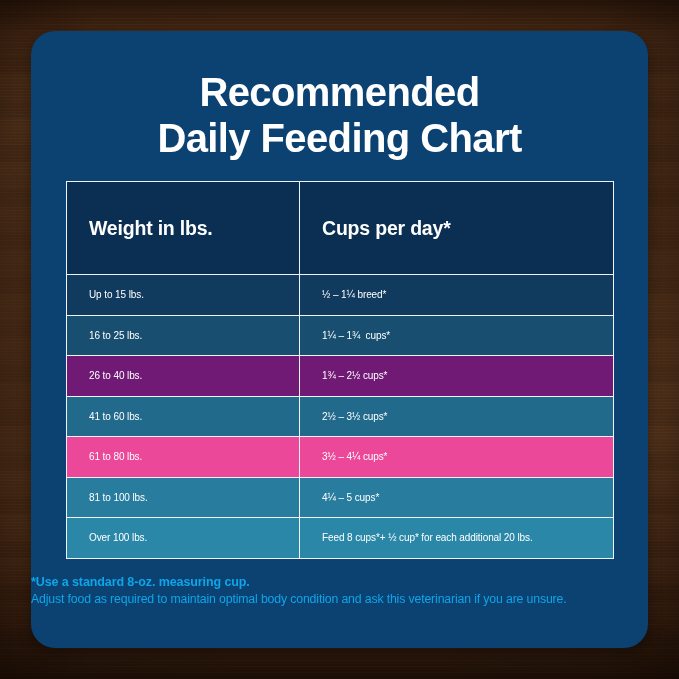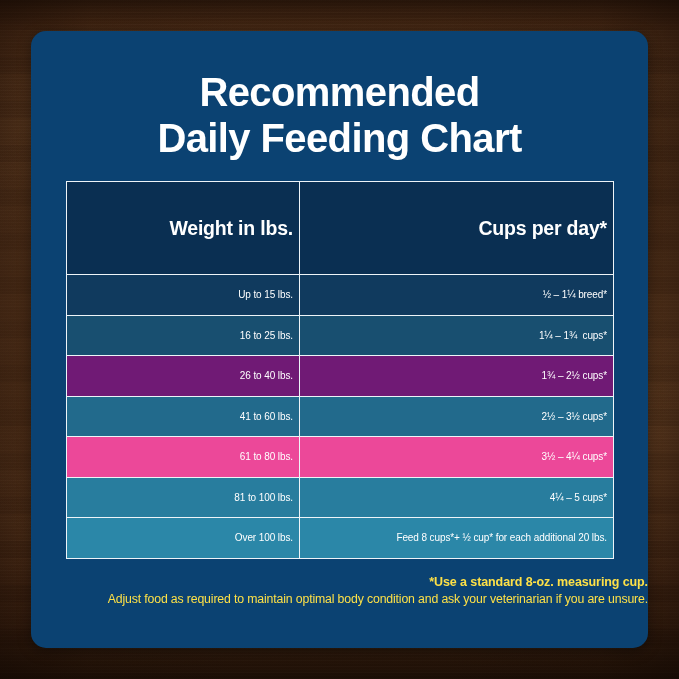--- a/index.html
+++ b/index.html
@@ -78,21 +78,21 @@
   }
 
   
   #card {
     position: absolute;
     left: 31px;
     top: 31px;
     width: 617px;
     height: 617px;
     background: #0b4272;
-    border-radius: 15px;
+    border-radius: 24px;
     box-shadow: 0 3px 14px rgba(0,0,0,0.42);
     overflow: hidden;
   }
 
   
   #title-block {
     position: absolute;
     left: 0; right: 0;
     top: 38px;
     text-align: center;
@@ -113,23 +113,23 @@
     border-collapse: collapse;
     table-layout: fixed;
   }
   #feeding-table col.col-weight { width: 233px; }
   #feeding-table col.col-cups  { width: 314px; }
 
   #feeding-table th,
   #feeding-table td {
     border: 1.5px solid #eef4f8;
     color: #ffffff;
-    text-align: right;
+    text-align: left;
     vertical-align: middle;
-    padding: 0 6px;
+    padding: 0 22px;
   }
   #feeding-table th {
     height: 92px;
     font-size: 19.5px;
     font-weight: bold;
     letter-spacing: -0.2px;
   }
   #feeding-table td {
     height: 39.5px;
     font-size: 10px;
@@ -146,22 +146,22 @@
   tr.r6 td { background: #287d9e; margin-top: 28px; }
   tr.r7 td { background: #2b87a8; }
   tr.r7 td { height: 56px; }
   tr.r7 td.cups-multiline { line-height: 21px; white-space: normal; padding: 0 26px; }
 
   
   #footnotes {
     position: absolute;
     left: 0; right: 0;
     top: 543px;
-    text-align: right;
-    color: #fde047;
+    text-align: left;
+    color: #0ea5e9;
   }
   #footnote-star {
     font-size: 12.5px;
     font-weight: bold;
     line-height: 17px;
     letter-spacing: -0.1px;
   }
   .footnote-note {
     font-size: 12.3px;
     font-weight: normal;
@@ -224,16 +224,16 @@
       </tr>
       <tr class="r7">
         <td>Over 100 lbs.</td>
         <td class="cups-multiline">Feed 8 cups*+ ½ cup* for each additional 20 lbs.</td>
       </tr>
     </tbody>
   </table>
 
   <div id="footnotes">
     <div id="footnote-star">*Use a standard 8-oz. measuring cup.</div>
-    <div class="footnote-note">Adjust food as required to maintain optimal body condition and ask your veterinarian if you are unsure.</div>
+    <div class="footnote-note">Adjust food as required to maintain optimal body condition and ask this veterinarian if you are unsure.</div>
   </div>
 
 </div>
 
 </body></html>

